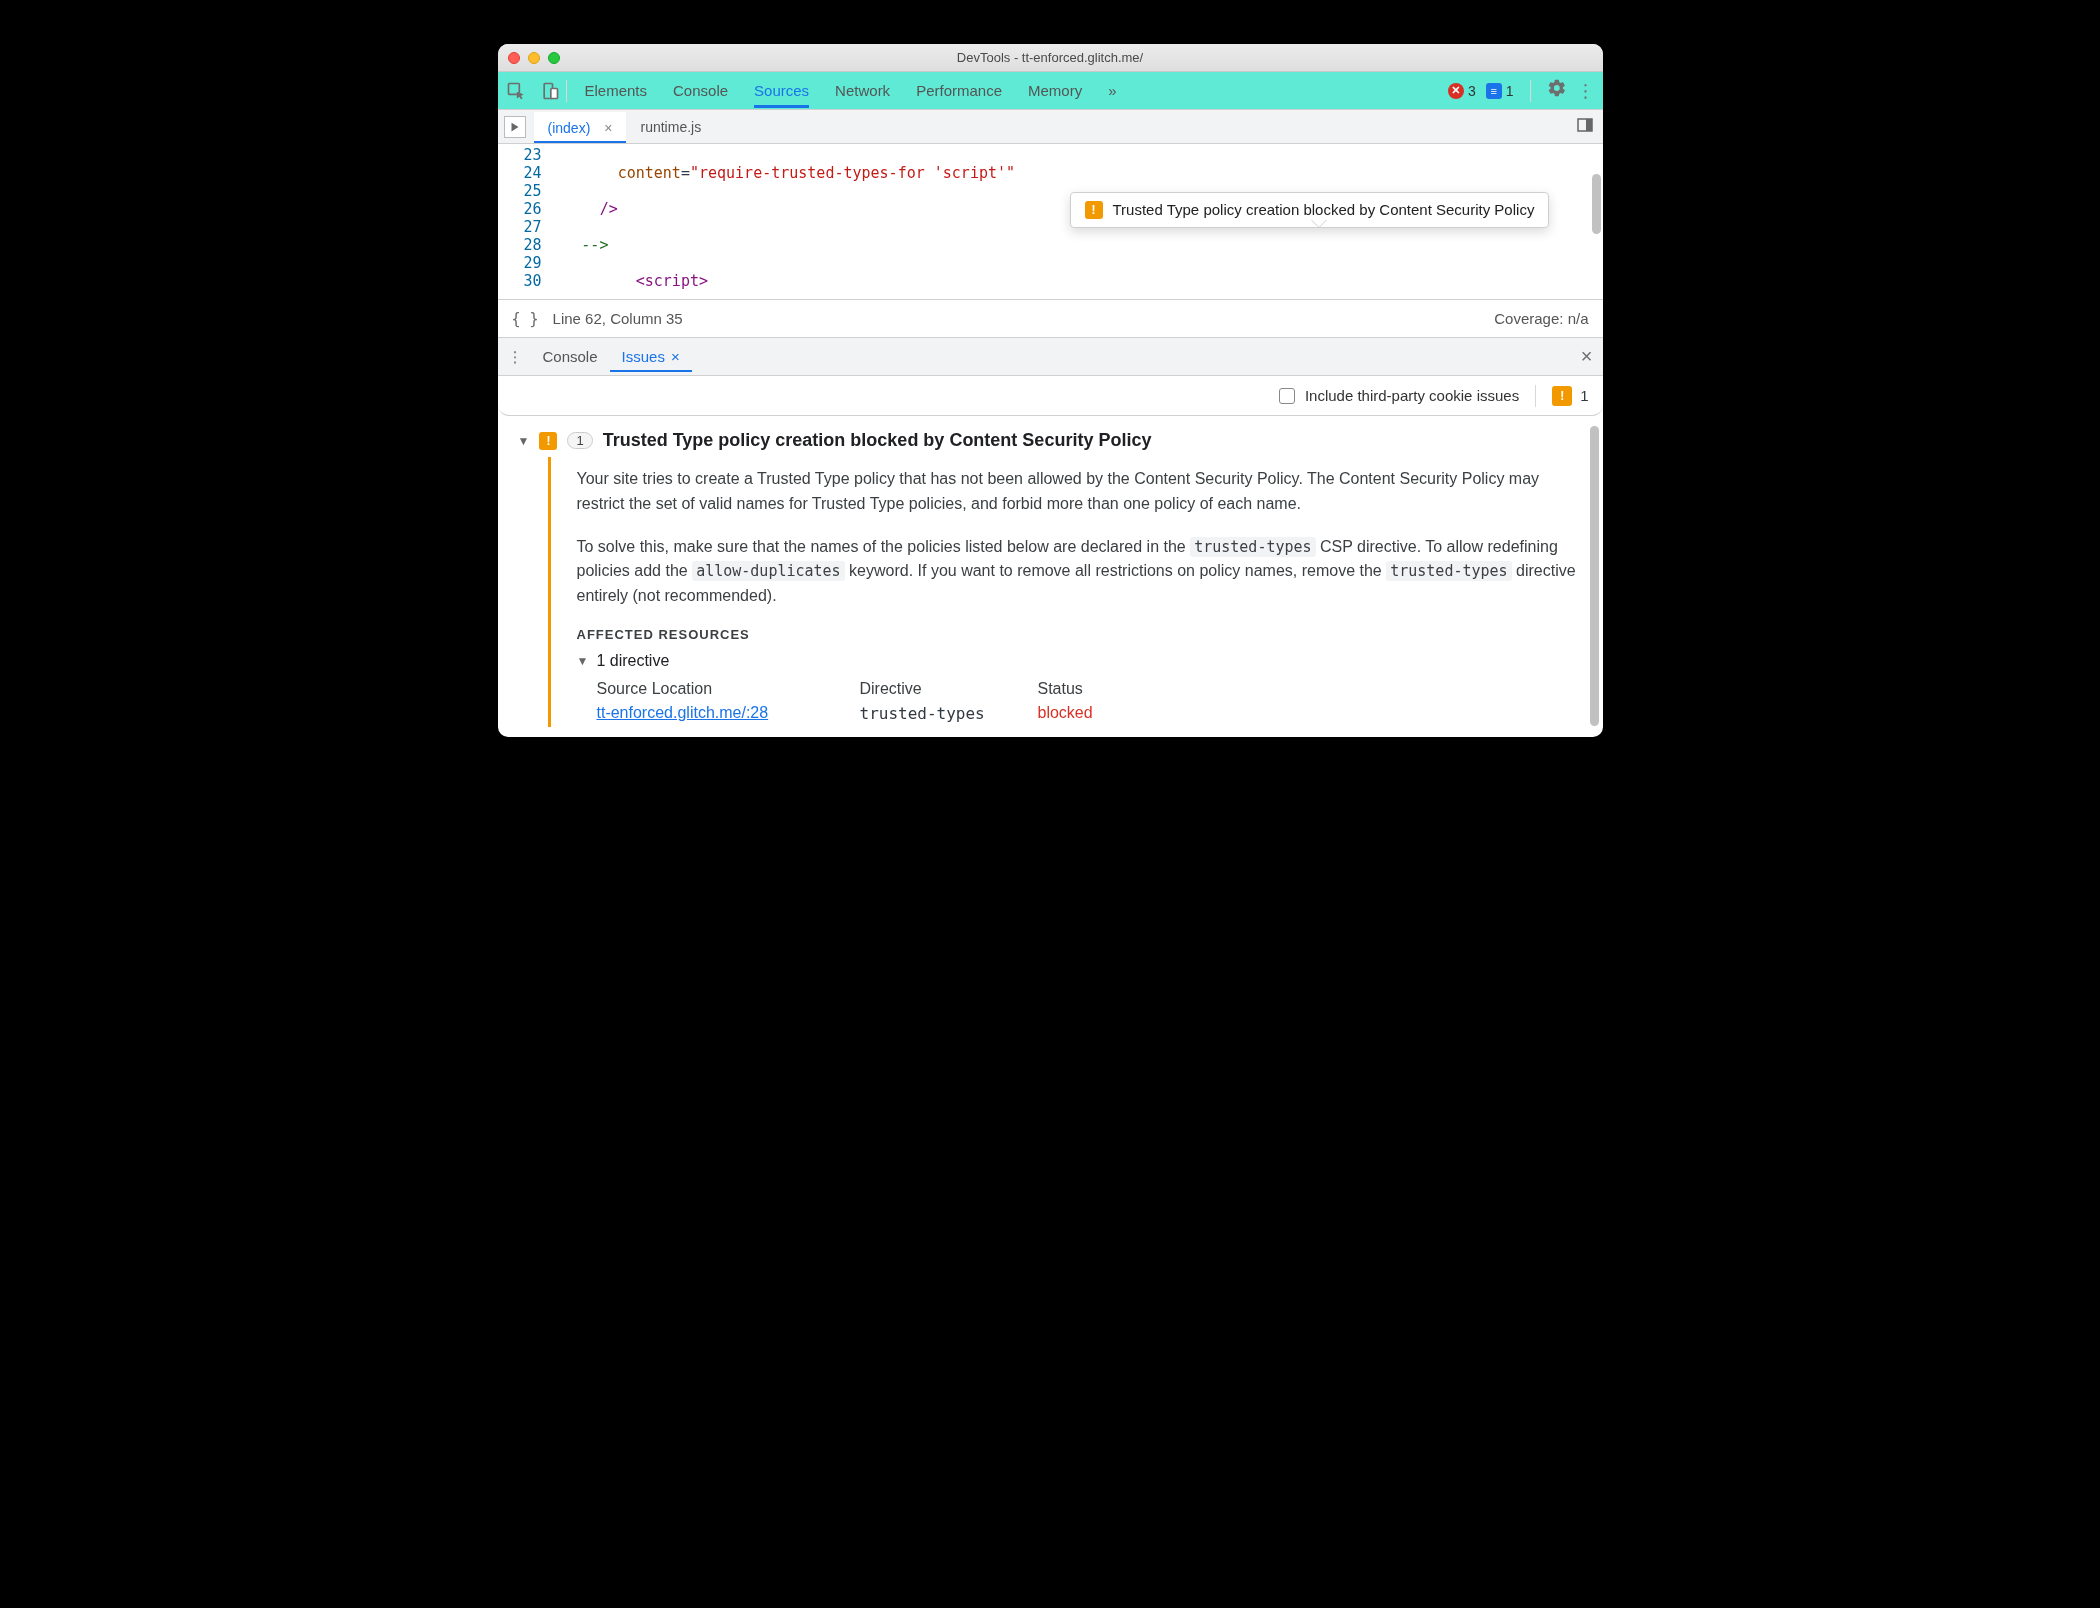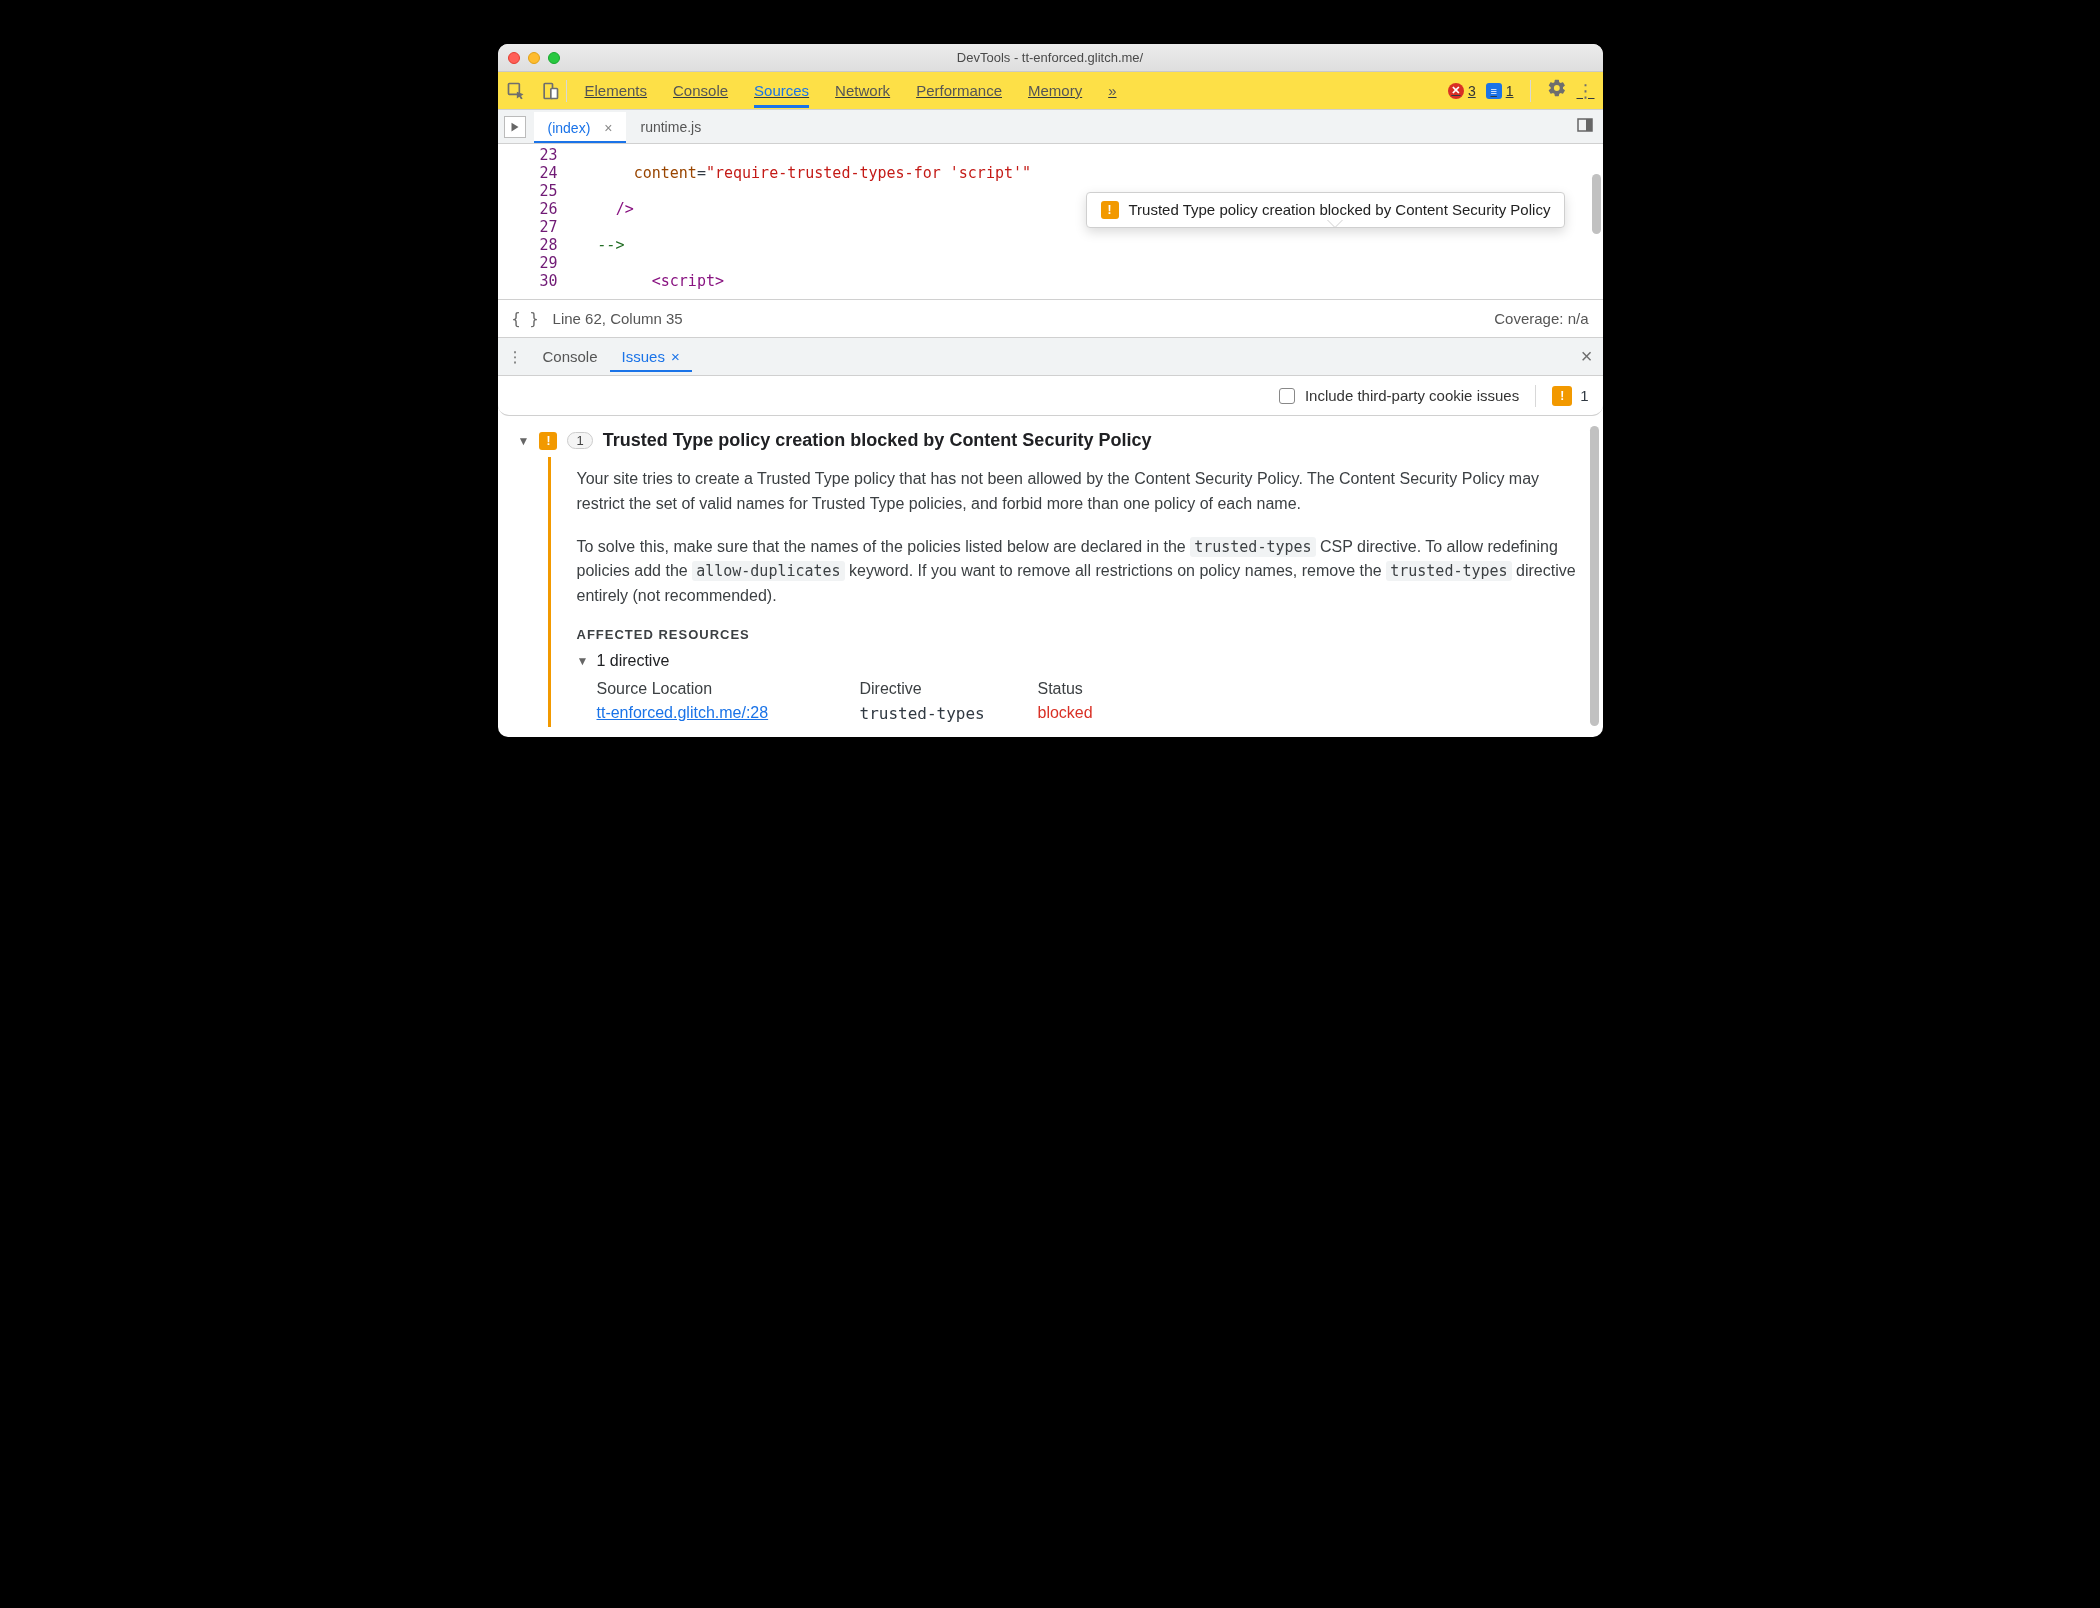--- a/index.html
+++ b/index.html
@@ -39,22 +39,21 @@
   .dot.yellow{background:#febc2e;border:1px solid #e1a116;}
   .dot.green{background:#28c840;border:1px solid #17a82e;}
   .titlebar .title {
     position:absolute; left:0; right:0; text-align:center;
     font-size:13px; color:#4a4a4a;
   }
   
   .tabstrip {
     display:flex; align-items:center; height:38px;
     border-bottom:1px solid #d0d0d0; padding:0 8px;
-    background:#fde047;
-    text-decoration:underline;
+    background:#5eead4;
   }
   .ts-left { display:flex; align-items:center; gap:14px;}
   .ts-icon { width:20px; display:flex; justify-content:center; color:#6e6e6e; cursor:pointer;}
   .ts-sep { width:1px; height:22px; background:#d8d8d8; margin:0 6px;}
   .tabs { display:flex; gap:26px; margin-left:12px;}
   .tab { color:#555; font-size:15px; cursor:pointer; padding:8px 0; position:relative;}
   .tab.active { color:#1a73e8;}
   .tab.active::after{ content:""; position:absolute; left:0; right:0; bottom:-1px; height:3px; background:#1a73e8;}
   .ts-right{ margin-left:auto; display:flex; align-items:center; gap:10px;}
   .pill{ display:flex; align-items:center; gap:4px; font-size:14px; color:#333;}
@@ -69,21 +68,21 @@
   }
   .paneicon{ width:22px; height:22px; border:1px solid #bbb; display:flex; align-items:center; justify-content:center; margin-right:8px; cursor:pointer; background:#fff;}
   .paneicon svg{width:14px;height:14px;color:#666;}
   .ftab{ padding:6px 14px; font-size:14px; color:#555; cursor:pointer; position:relative; display:flex; align-items:center; gap:14px;}
   .ftab.active{ color:#1a73e8; background:#fff; border-top:2px solid transparent;}
   .ftab.active::after{ content:""; position:absolute; left:0; right:0; bottom:-1px; height:2px; background:#1a73e8;}
   .ftab .close{ color:#888; font-size:14px;}
   .hide-navigator{ margin-left:auto; cursor:pointer; color:#666; padding:4px;}
   
   .code-wrap{ position:relative; display:flex; height:156px; overflow:hidden; border-bottom:1px solid #d0d0d0; font-family: Menlo, Consolas, monospace; font-size:15px;}
-  .gutter{ width:52px;  text-align:right; color:#701a75; padding:2px 8px 2px 0; line-height:18px; user-select:none;margin-left:16px;}
+  .gutter{ width:52px;  text-align:right; color:#0369a1; padding:2px 8px 2px 0; line-height:18px; user-select:none;}
   .gut-line{height:18px;}
   .code{ flex:1; padding:2px 0; line-height:18px; white-space:pre; position:relative;}
   .code-line{ height:18px; padding-left:14px;}
   .tok-com{color:#236e25; font-style:italic;}
   .tok-tag{color:#881280;}
   .tok-attr{color:#994500;}
   .tok-str{color:#c41a16;}
   .code-scroll{ position:absolute; right:0; top:0; width:14px; bottom:0;}
   .code-scroll .thumb{ position:absolute; right:2px; top:30px; width:9px; height:60px; background:#c1c1c1; border-radius:5px;}
   

